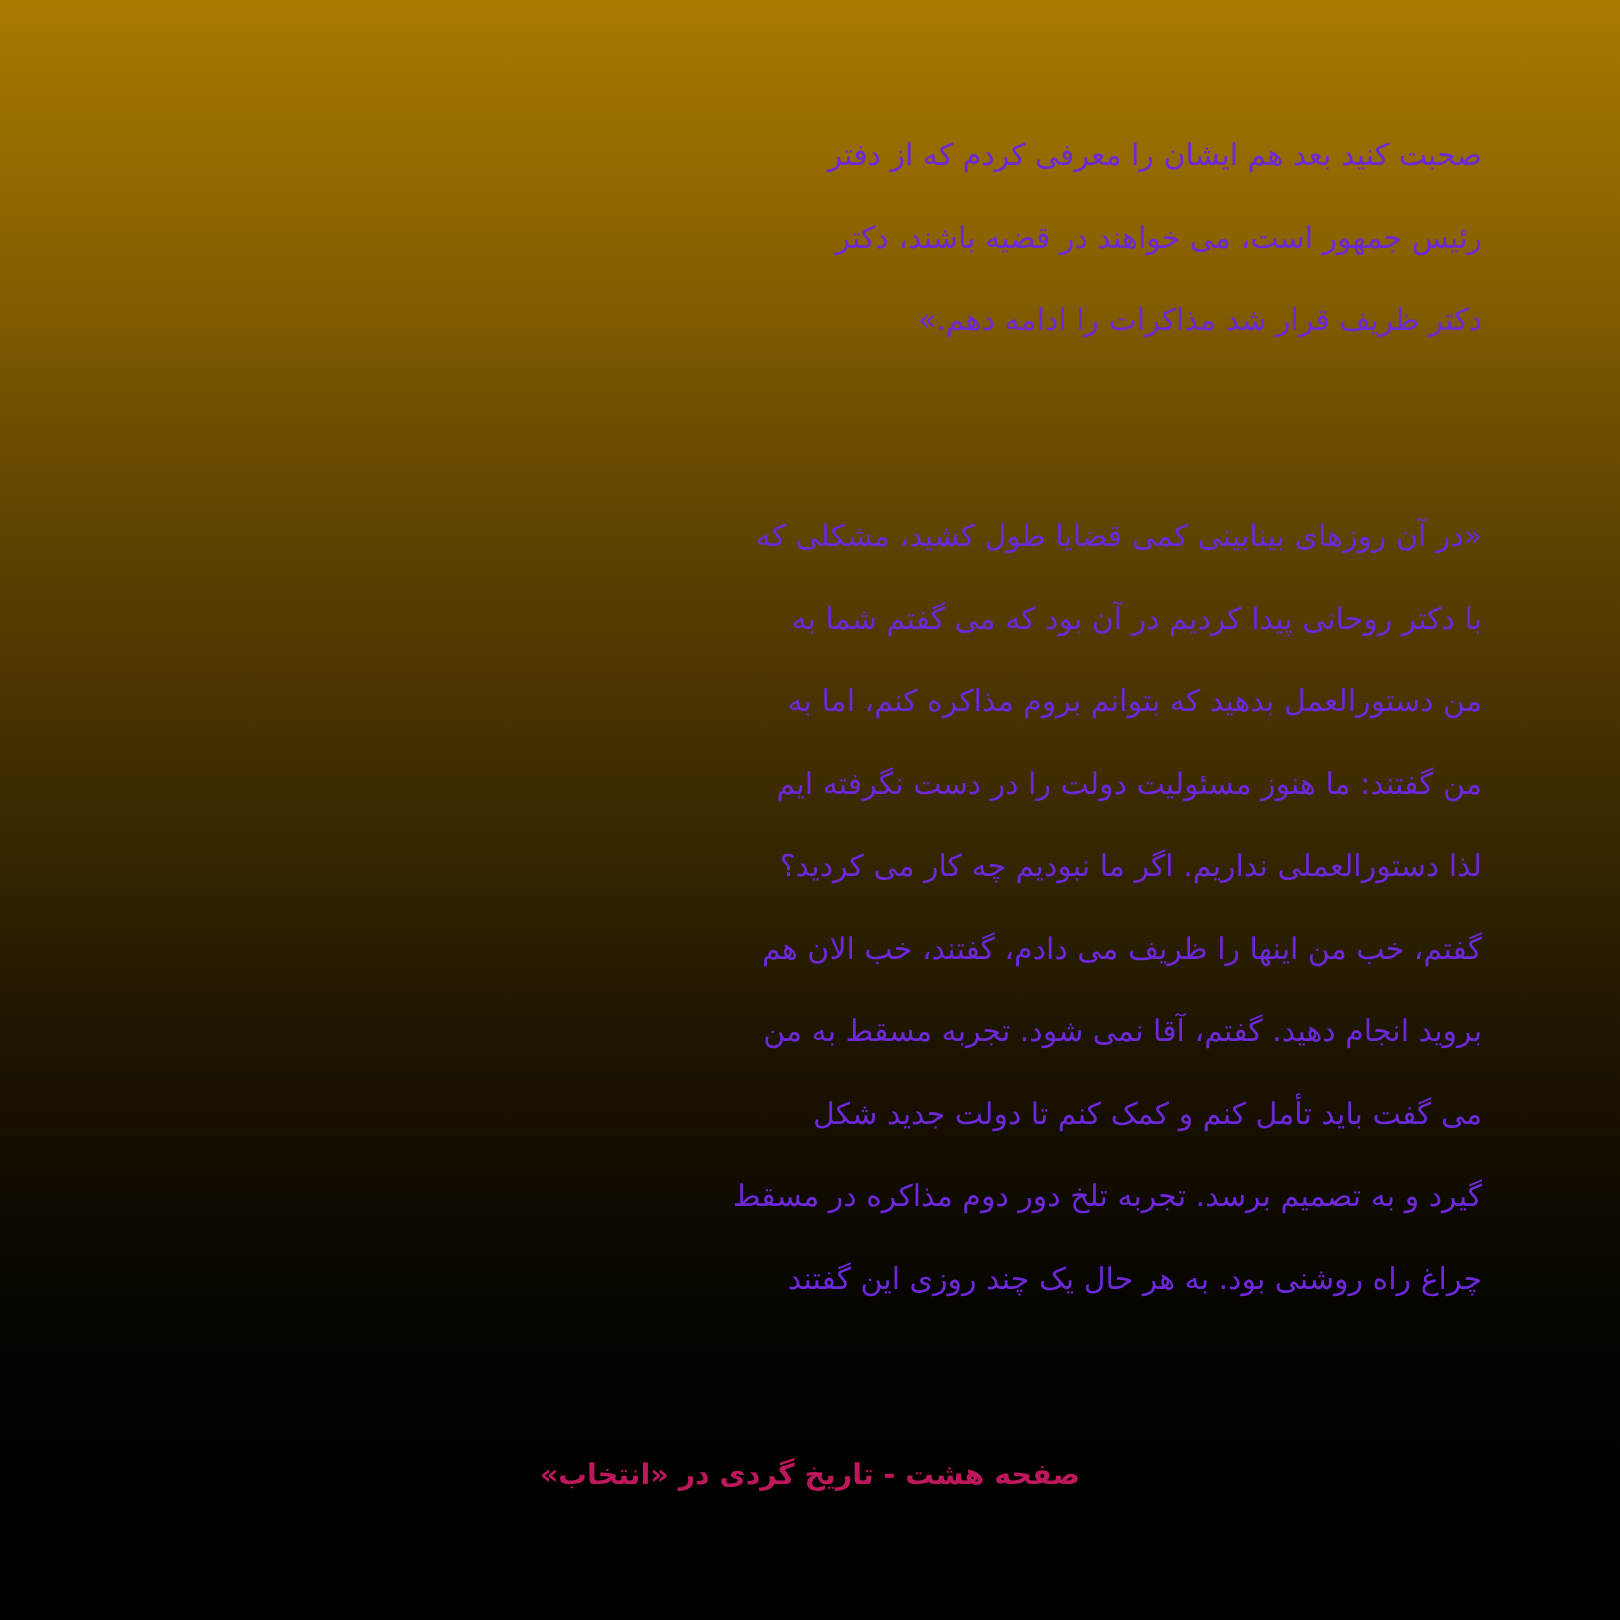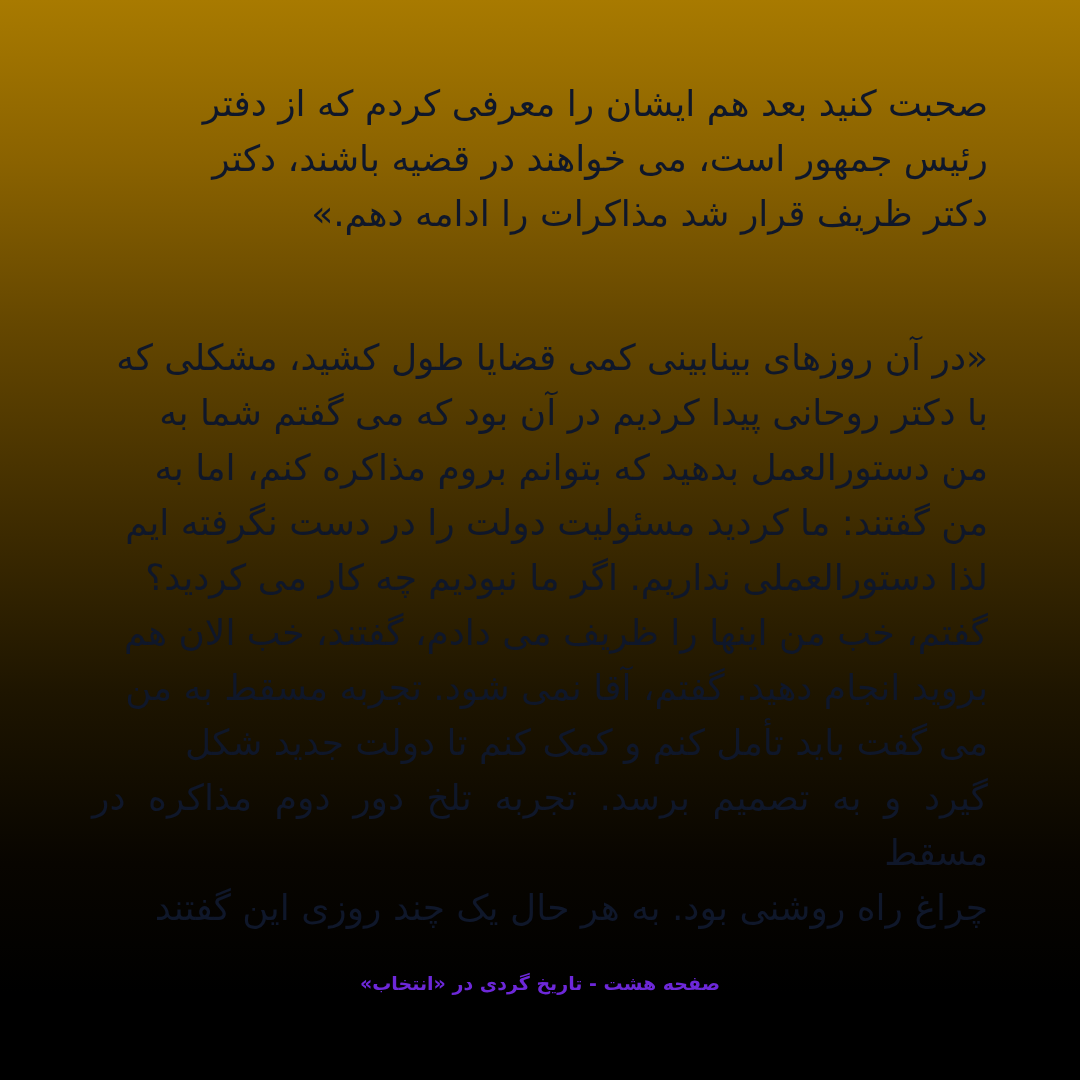--- a/index.html
+++ b/index.html
@@ -20,55 +20,55 @@
     width: 1080px;
     height: 1080px;
   }
   .text-block {
     position: absolute;
     right: 92px;
     left: 92px;
     direction: rtl;
     text-align: justify;
     text-align-last: right;
-    color: #0f172a;
-    font-size: 36px;
+    color: #6d28d9;
+    font-size: 20px;
     line-height: 55px;
   }
   .para1 { top: 76px; }
   .para2 { top: 330px; }
   .footer {
     position: absolute;
     top: 968px;
     left: 0;
     width: 1080px;
     text-align: center;
     direction: rtl;
-    color: #6d28d9;
+    color: #be185d;
     font-size: 19px;
     font-weight: bold;
     line-height: 30px;
   }
 </style>
 </head>
 <body>
 
 <div class="page">
 
   <div class="text-block para1">
     <div>صحبت کنید بعد هم ایشان را معرفی کردم که از دفتر</div>
     <div>رئیس جمهور است، می خواهند در قضیه باشند، دکتر</div>
     <div>دکتر ظریف قرار شد مذاکرات را ادامه دهم.»</div>
   </div>
 
   <div class="text-block para2">
     <div>«در آن روزهای بینابینی کمی قضایا طول کشید، مشکلی که</div>
     <div>با دکتر روحانی پیدا کردیم در آن بود که می گفتم شما به</div>
     <div>من دستورالعمل بدهید که بتوانم بروم مذاکره کنم، اما به</div>
-    <div>من گفتند: ما کردید مسئولیت دولت را در دست نگرفته ایم</div>
+    <div>من گفتند: ما هنوز مسئولیت دولت را در دست نگرفته ایم</div>
     <div>لذا دستورالعملی نداریم. اگر ما نبودیم چه کار می کردید؟</div>
     <div>گفتم، خب من اینها را ظریف می دادم، گفتند، خب الان هم</div>
     <div>بروید انجام دهید. گفتم، آقا نمی شود. تجربه مسقط به من</div>
     <div>می گفت باید تأمل کنم و کمک کنم تا دولت جدید شکل</div>
     <div>گیرد و به تصمیم برسد. تجربه تلخ دور دوم مذاکره در مسقط</div>
     <div>چراغ راه روشنی بود. به هر حال یک چند روزی این گفتند</div>
   </div>
 
   <div class="footer">صفحه هشت - تاریخ گردی در «انتخاب»</div>
 

